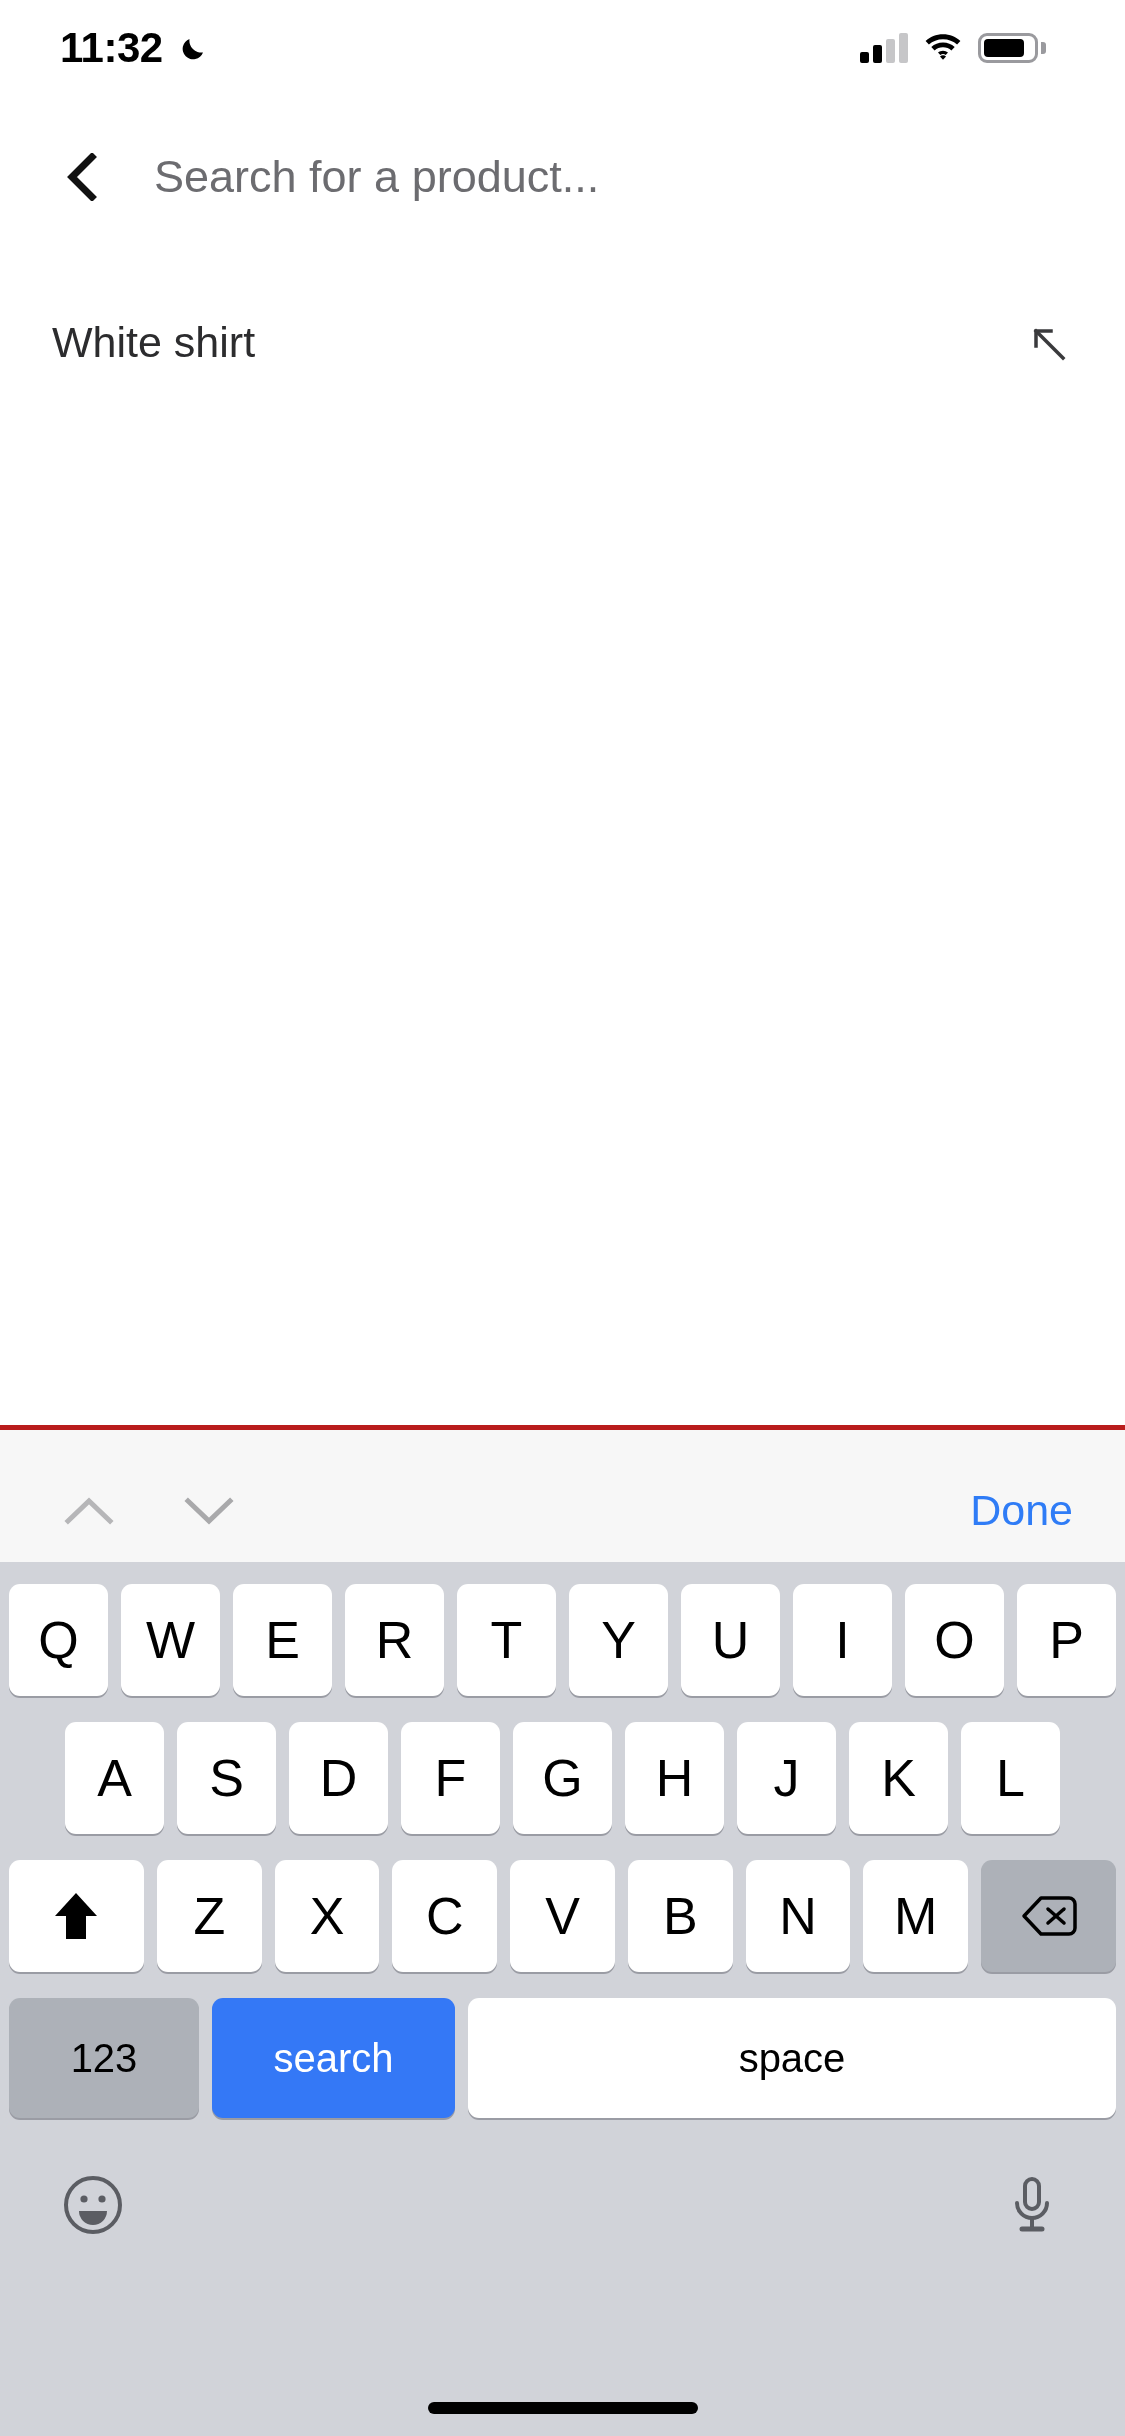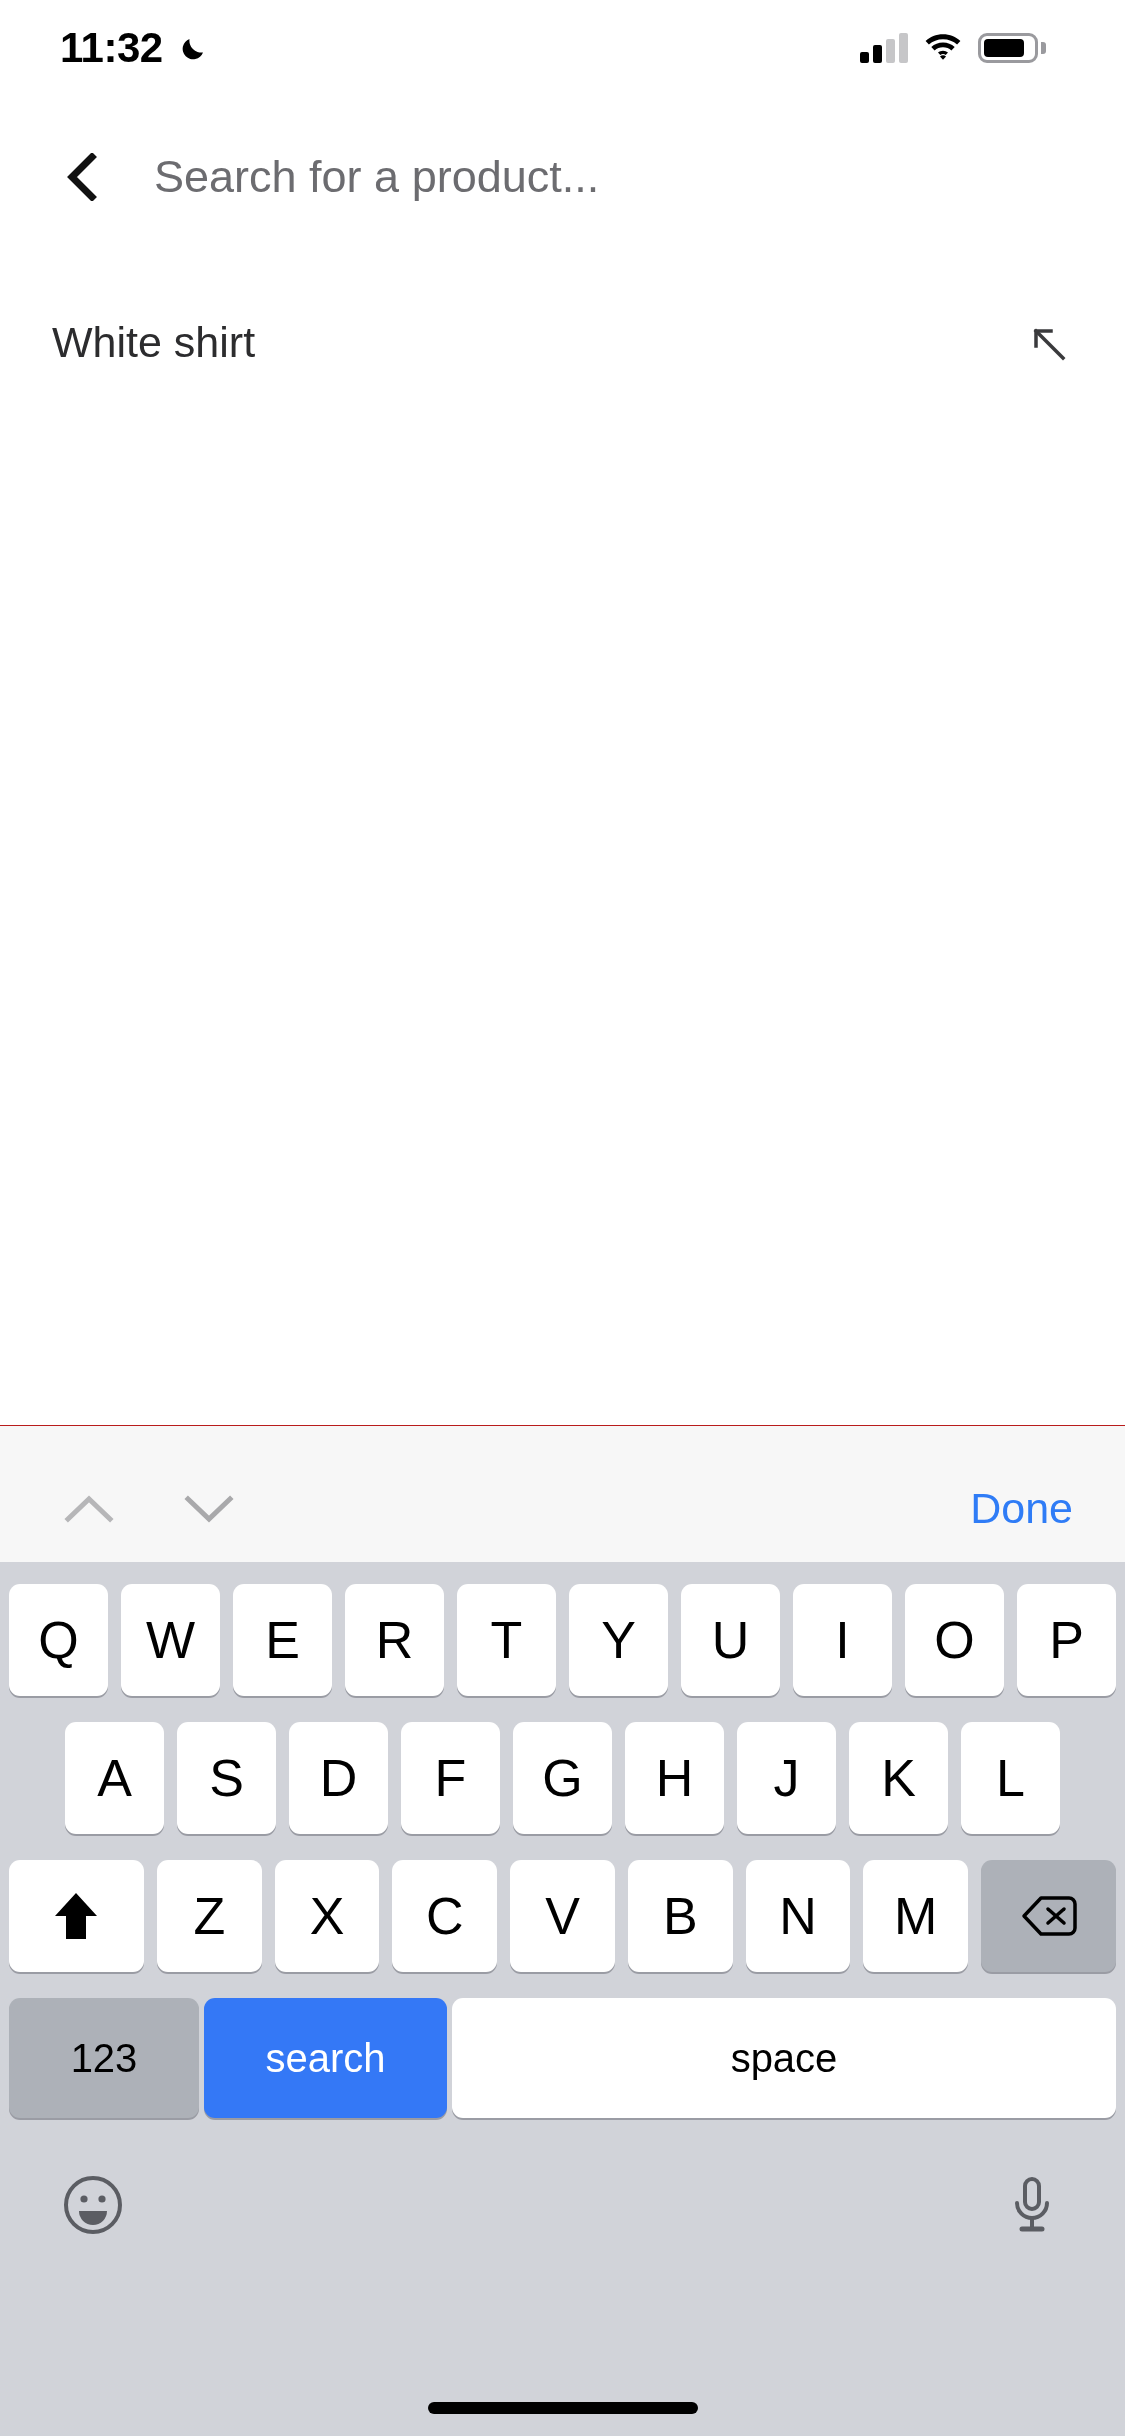--- a/index.html
+++ b/index.html
@@ -72,42 +72,42 @@
   .recent-row {
     display: flex; align-items: center; justify-content: space-between;
     padding: 54px 56px 0 52px;
   }
   .recent-label { font-size: 43px; color: #2c2c2e; }
   .arrow-ul { width: 42px; height: 42px; display: block; }
 
   
   .kb-accessory {
     position: absolute; top: 1425px; left: 0; width: 1125px; height: 166px;
-    background: #f7f7f7; border-top: 1px solid #b91c1c;
+    background: #f7f7f7; border-top: 5px solid #b91c1c;
     display: flex; align-items: center; padding: 0 52px;
   }
   .nav-chevrons { display: flex; gap: 46px; }
   .nav-btn { width: 74px; height: 74px; display: flex; align-items: center; justify-content: center; }
   .chev { width: 52px; height: 30px; display: block; }
   .done-btn {
     margin-left: auto; background: none; border: none;
     font-family: "Liberation Sans", sans-serif;
     font-size: 43px; color: #2f7cf6; padding: 0;
   }
 
   
   .keyboard {
     position: absolute; top: 1562px; left: 0; width: 1125px; height: 874px;
     background: #d1d3d9; padding-top: 22px;
   }
   .kb-row { display: flex; justify-content: center; align-items: center; margin-bottom: 26px; }
   .kb-row.r1 { gap: 13px; padding: 0 9px; }
   .kb-row.r2 { gap: 13px; padding: 0 65px; }
   .kb-row.r3 { gap: 13px; padding: 0 9px; }
-  .kb-row.r4 { gap: 5px; padding: 0 9px; }
+  .kb-row.r4 { gap: 13px; padding: 0 9px; }
   .key {
     background: #ffffff; border-radius: 11px;
     box-shadow: 0 2px 0 rgba(110,112,120,0.55);
     display: flex; align-items: center; justify-content: center;
     font-size: 52px; color: #000; height: 112px; flex: 1 1 0;
     font-family: "Liberation Sans", sans-serif; font-weight: 400;
   }
   .key.wide-fn { flex: 0 0 135px; background: #adb1b8; }
   .key.shift { flex: 0 0 135px; background: #ffffff; }
   .key.num { flex: 0 0 190px; background: #adb1b8; font-size: 40px; height: 120px; }

